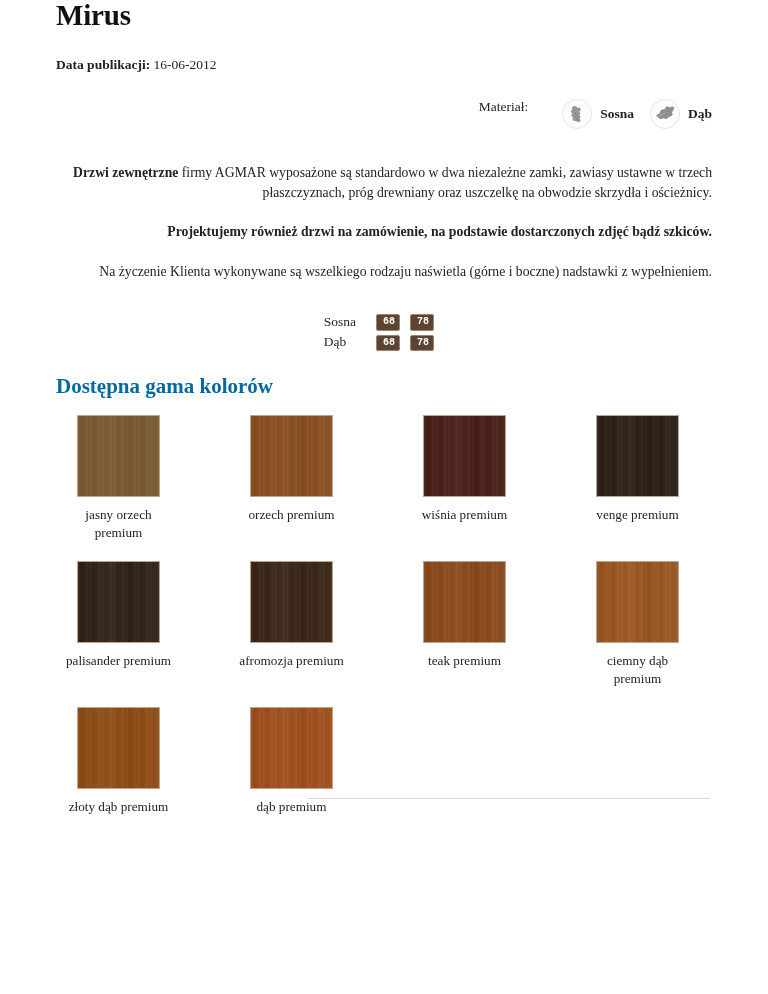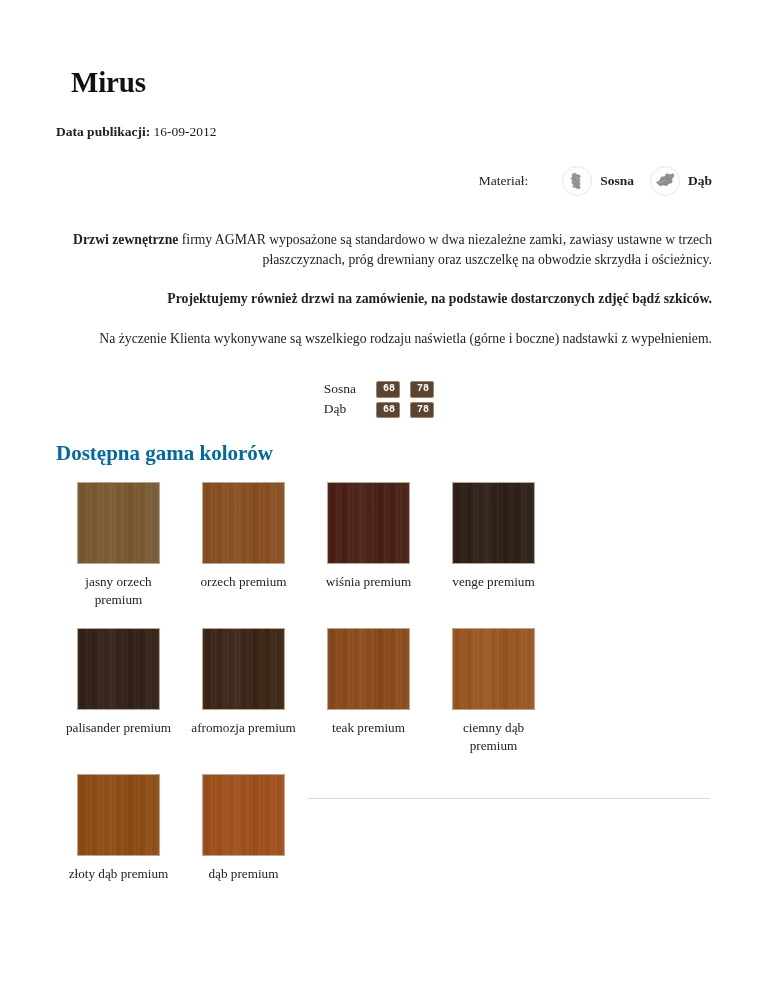--- a/index.html
+++ b/index.html
@@ -28,43 +28,42 @@
     left: 56px;
     top: 0;
     width: 656px;
   }
 
   
   .doc-title {
     font-size: 29px;
     font-weight: bold;
     letter-spacing: -0.2px;
-    margin: 15px;
-    padding-top: 52px;
+    margin: 0;
     line-height: 1.1;
     color: #111111;
     font-family: "Liberation Serif", "DejaVu Serif", serif;
   }
   .pubdate {
     margin-top: 24px;
     font-size: 13.5px;
     line-height: 1.3;
   }
   .pubdate .label {
     font-weight: bold;
   }
   .pubdate .value {
     font-weight: normal;
   }
 
   
   .material-row {
     margin-top: 26px;
     display: flex;
-    align-items: center;
+    align-items: flex-start;
     justify-content: flex-end;
     gap: 0px;
     font-size: 13.5px;
   }
   .material-label {
     margin-right: 18px;
     color: #222;
   }
   .material-item {
     display: flex;
@@ -145,20 +144,21 @@
     font-weight: bold;
     color: #0369a1;
   }
   .swatch-grid {
     margin-top: 16px;
     width: 656px;
   }
   .swatch-row {
     display: flex;
     align-items: flex-start;
+    gap: 48px;
   }
   .swatch-cell {
     width: 125px;
     margin-right: 0px;
     display: flex;
     flex-direction: column;
     align-items: center;
   }
   .swatch {
     width: 83px;
@@ -210,21 +210,21 @@
 </head>
 <body>
 
 <div class="page">
   <div class="content">
 
     <h1 class="doc-title">Mirus</h1>
 
     <div class="pubdate">
       <span class="label">Data publikacji:</span>
-      <span class="value">16-09-2012</span>
+      <span class="value">16-06-2012</span>
     </div>
 
     <div class="material-row">
       <span class="material-label">Materiał:</span>
 
       <span class="material-item">
         <span class="mat-icon">
           <svg width="22" height="22" viewBox="0 0 22 22" aria-hidden="true">
             <g fill="#9a9a96" stroke="#6f6f6b" stroke-width="0.4">
               <ellipse cx="8.5" cy="5.2" rx="2.3" ry="1.9"></ellipse>

